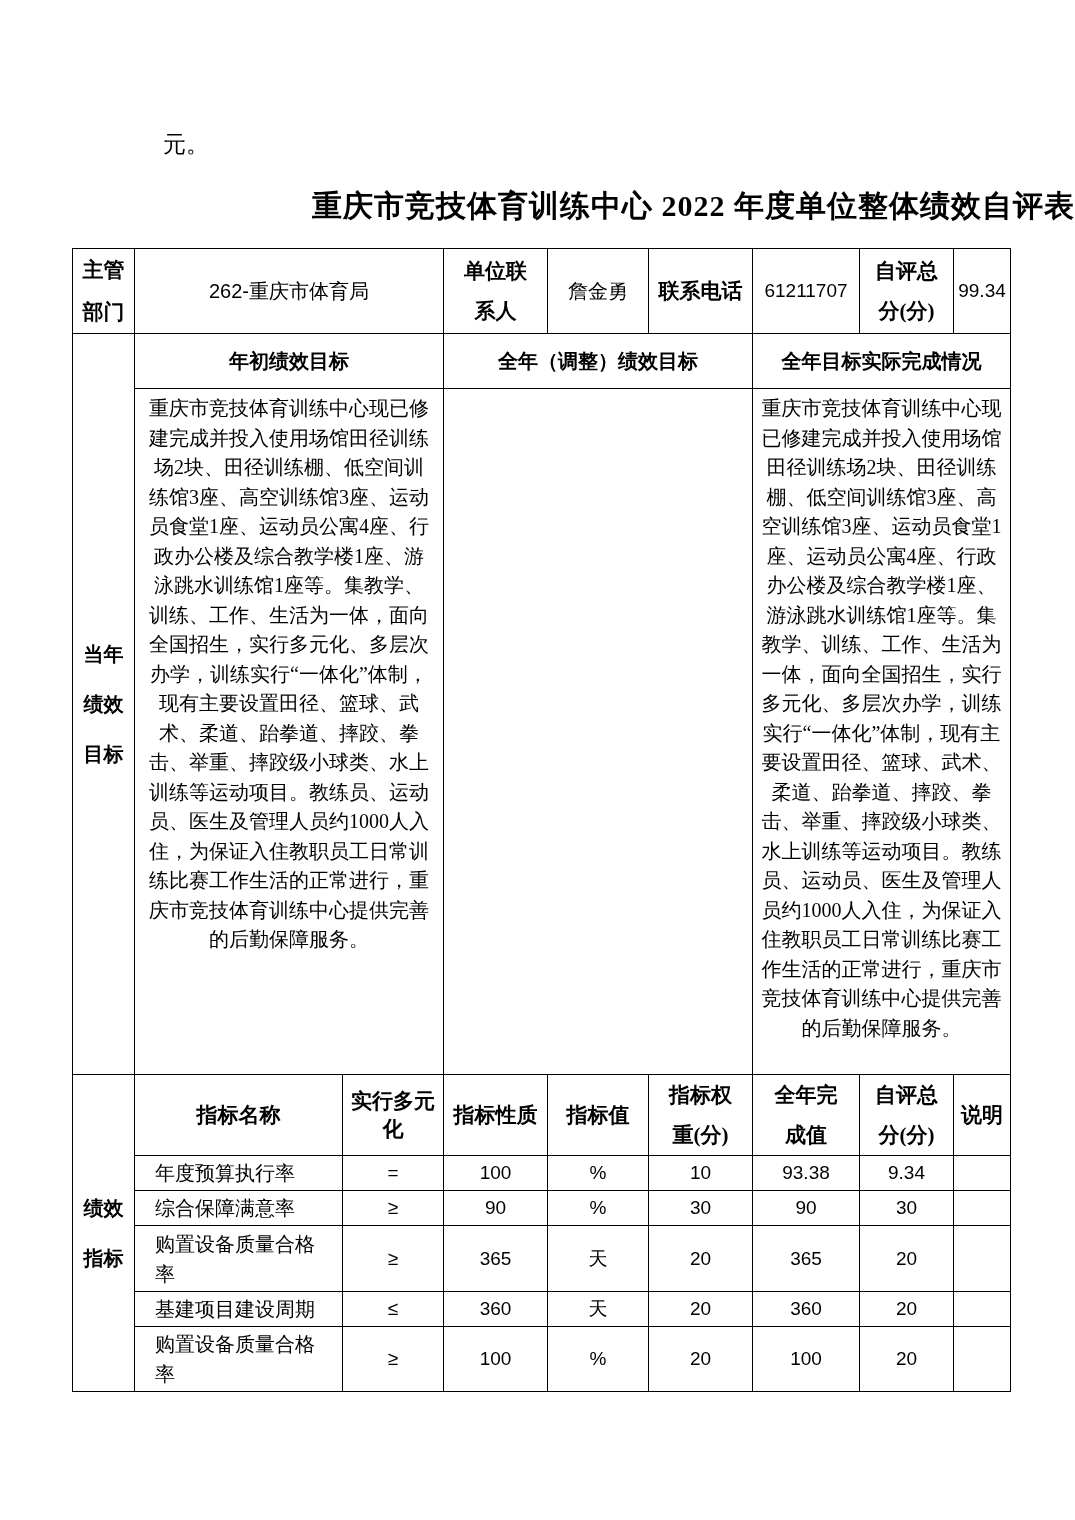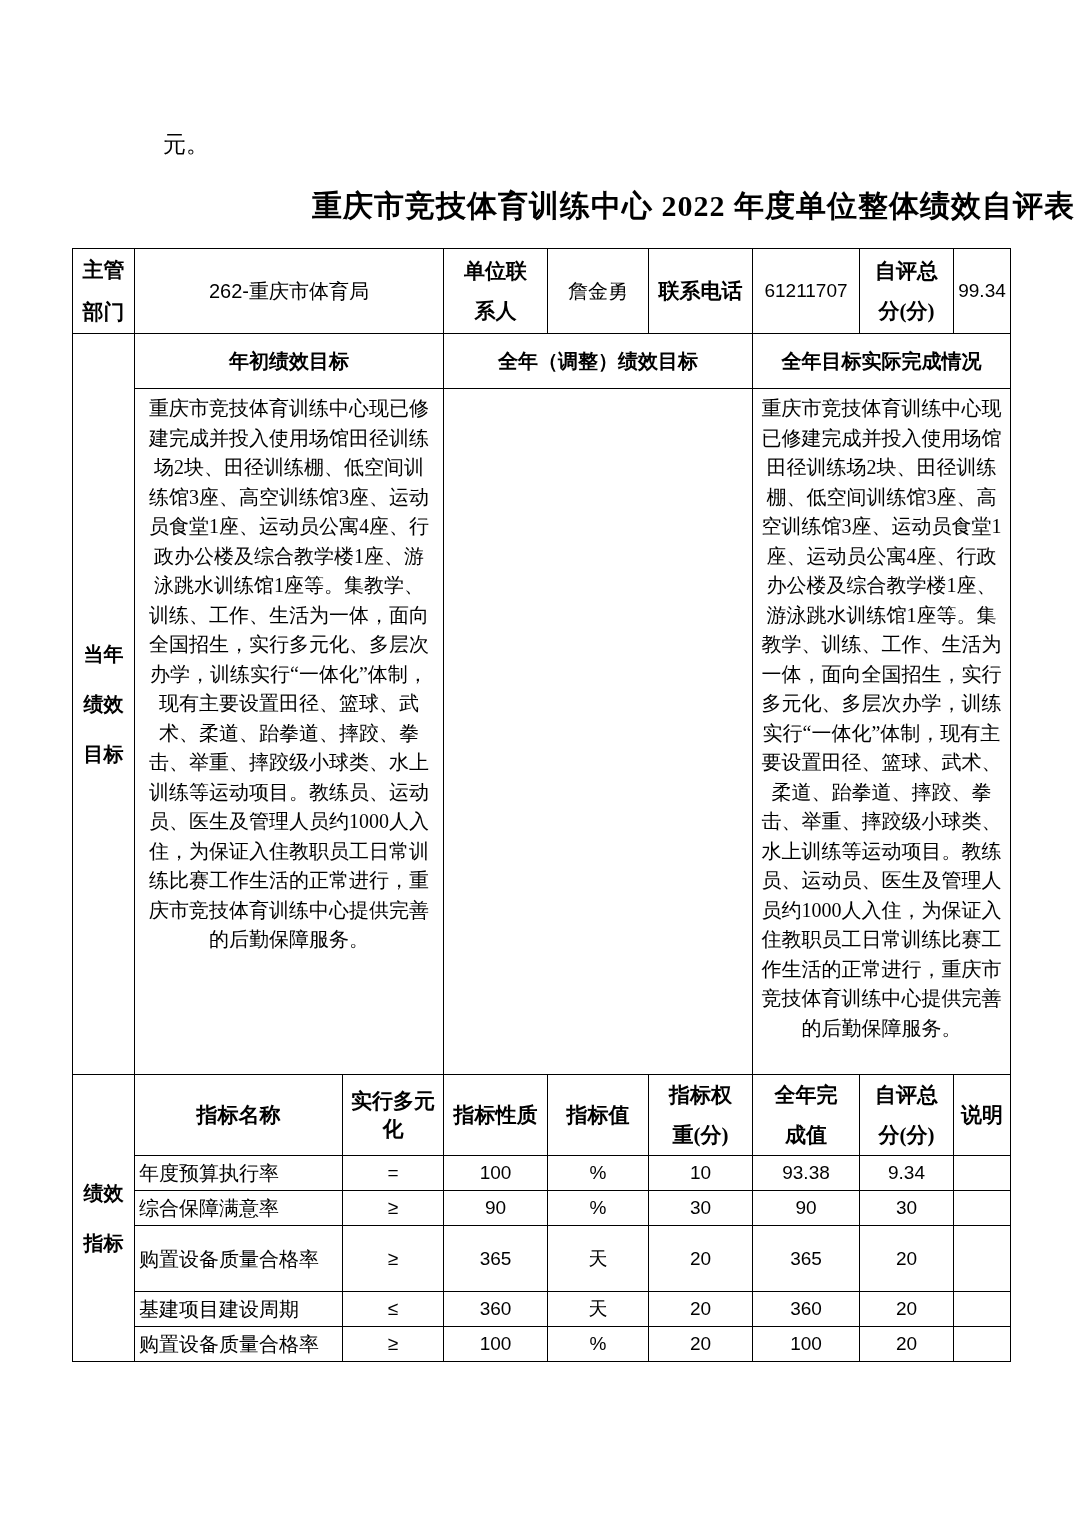--- a/index.html
+++ b/index.html
@@ -78,21 +78,21 @@
     font-size:20px;
     line-height:29.5px;
     padding:5px 10px 0 10px !important;
     font-family:"Liberation Serif", serif;
   }
   .body-text.narrow{padding:5px 8px 0 8px !important;}
   .ind-name{
     text-align:left !important;
     font-size:20px;
     line-height:30px;
-    padding:2px 4px !important;
+    padding:2px 20px !important;
     font-family:"Liberation Serif", serif;
   }
 </style>
 </head>
 <body>
 
 <div class="lead">元。</div>
 <div class="title">重庆市竞技体育训练中心 2022 年度单位整体绩效自评表</div>
 
 <table class="main">

